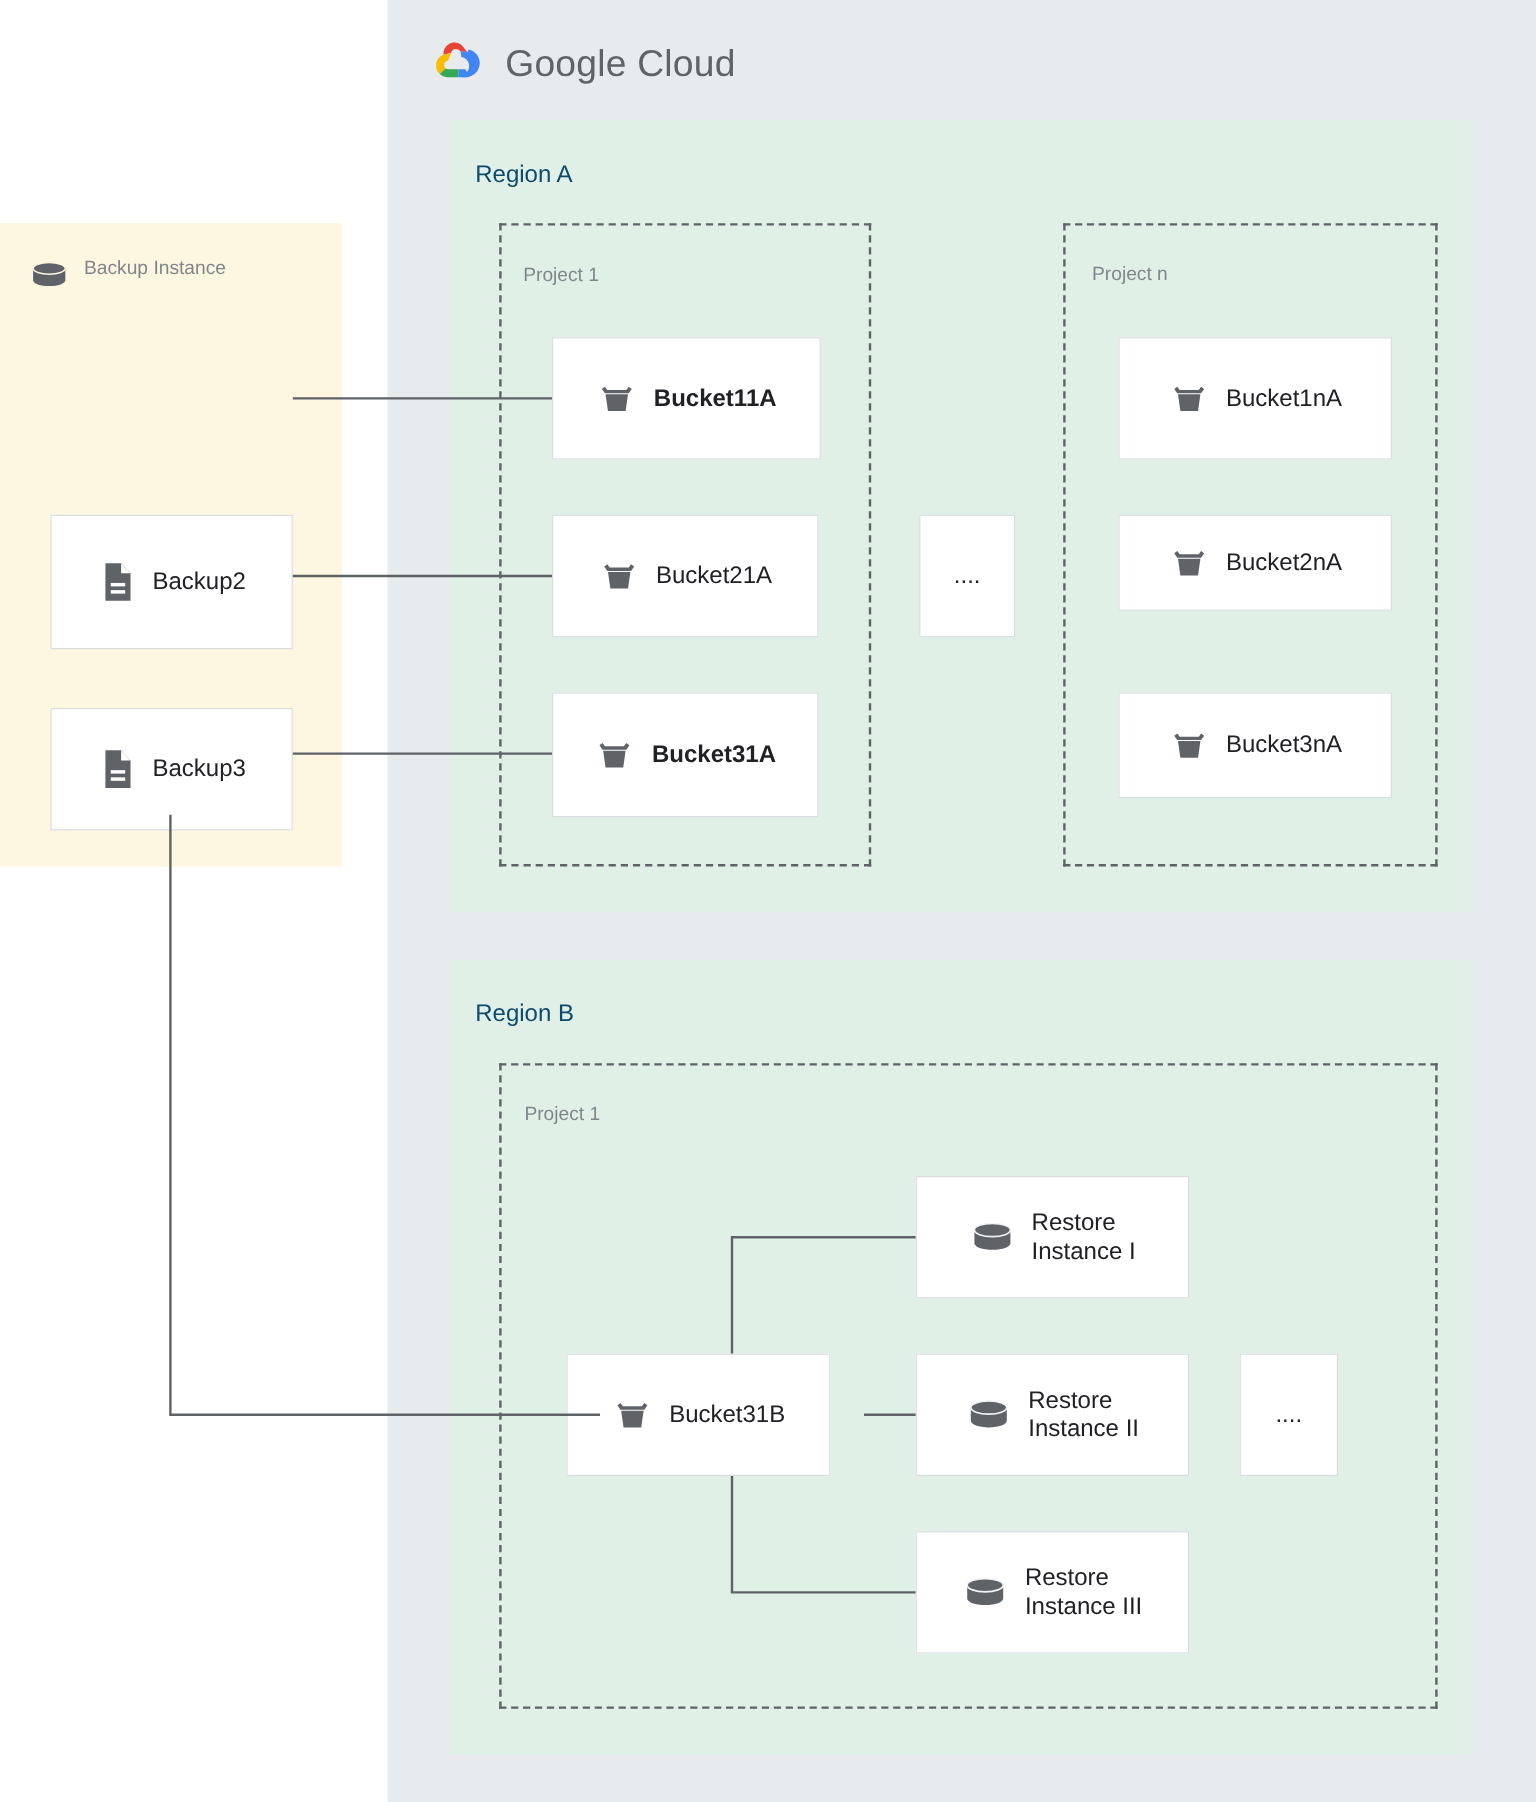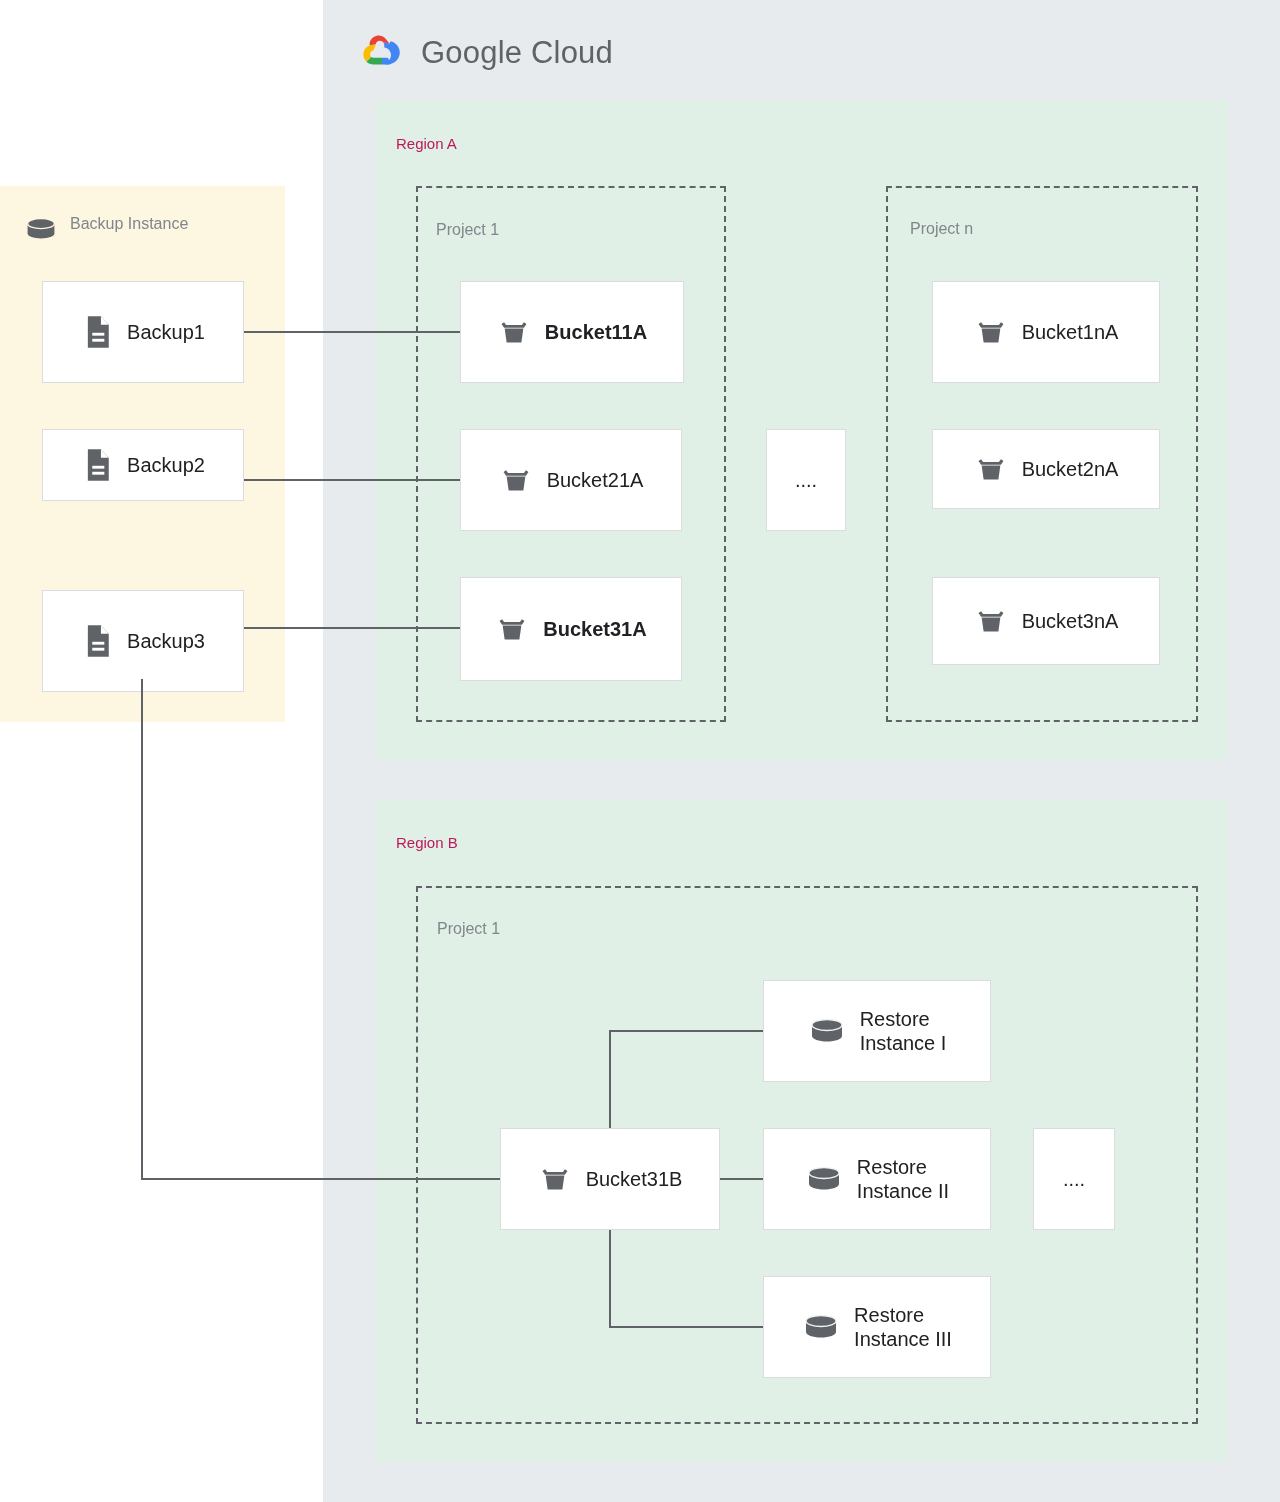--- a/index.html
+++ b/index.html
@@ -45,22 +45,22 @@
   }
   .gcp-logo-text .g-bold { font-weight: 400; }
   .gcp-logo-text .g-light { font-weight: 300; color: #5f6368; }
 
   .region {
     position: absolute;
     background: #e0f0e6;
   }
   .region-label {
     position: absolute;
-    font-size: 15px;
-    color: #be185d;
+    font-size: 20px;
+    color: #0c4a6e;
     white-space: nowrap;
   }
   .project-box {
     position: absolute;
     border: 2px dashed #5f6368;
     box-sizing: border-box;
   }
   .project-label {
     position: absolute;
     font-size: 16px;
@@ -243,21 +243,21 @@
       <span class="card-label">Bucket3nA</span>
     </div>
   </div>
 
   <div class="region" style="left:375px; top:800px; width:853px; height:662px;"></div>
   <div class="region-label" style="left:396px; top:834px;">Region B</div>
 
   <div class="project-box" style="left:416px; top:886px; width:782px; height:538px;"></div>
   <div class="project-label" style="left:437px; top:920px;">Project 1</div>
 
-  <div class="card" style="left:500px; top:1128px; width:220px; height:102px;">
+  <div class="card" style="left:472px; top:1128px; width:220px; height:102px;">
     <div class="card-inner">
       <span>
         <svg class="icon" width="34" height="34" viewBox="0 0 24 24">
             <path d="M3.2 6.4 L5.0 5.1 L6.4 7.0 L17.6 7.0 L19.0 5.1 L20.8 6.4 L19.0 9.0 L5.0 9.0 Z" fill="#5f6368"></path>
             <path d="M5.4 9.6 L18.6 9.6 L17.2 19.4 L6.8 19.4 Z" fill="#5f6368"></path>
           </svg>
       </span>
       <span class="card-label">Bucket31B</span>
     </div>
   </div>
@@ -313,35 +313,22 @@
     <span>
       <svg class="icon" width="34" height="28" viewBox="0 0 38 30">
           <ellipse cx="19" cy="9" rx="15" ry="5.5" fill="#5f6368"></ellipse>
           <path d="M4 9 L4 20 C4 23 10.7 25.5 19 25.5 C27.3 25.5 34 23 34 20 L34 9 Z" fill="#5f6368"></path>
           <ellipse cx="19" cy="9" rx="15" ry="5.5" fill="none" stroke="#fdf6e0" stroke-width="1.4"></ellipse>
         </svg>
     </span>
     <span class="backup-panel-title">Backup Instance</span>
   </div>
 
-  <div class="card" style="left:42px; top:281px; width:202px; height:102px;">
-    <div class="card-inner">
-      <span>
-        <svg class="icon" width="32" height="34" viewBox="0 0 24 26">
-            <path d="M5 1 L15 1 L21 7.4 L21 25 L5 25 Z" fill="#5f6368"></path>
-            <path d="M15 1 L21 7.4 L15 7.4 Z" fill="#ffffff"></path>
-            <rect x="8.4" y="13.6" width="9.2" height="2.2" fill="#ffffff"></rect>
-            <rect x="8.4" y="18.2" width="9.2" height="2.2" fill="#ffffff"></rect>
-          </svg>
-      </span>
-      <span class="card-label">Backup1</span>
-    </div>
-  </div>
-
-  <div class="card" style="left:42px; top:429px; width:202px; height:72px;">
+
+  <div class="card" style="left:42px; top:429px; width:202px; height:112px;">
     <div class="card-inner">
       <span>
         <svg class="icon" width="32" height="34" viewBox="0 0 24 26">
             <path d="M5 1 L15 1 L21 7.4 L21 25 L5 25 Z" fill="#5f6368"></path>
             <path d="M15 1 L21 7.4 L15 7.4 Z" fill="#ffffff"></path>
             <rect x="8.4" y="13.6" width="9.2" height="2.2" fill="#ffffff"></rect>
             <rect x="8.4" y="18.2" width="9.2" height="2.2" fill="#ffffff"></rect>
           </svg>
       </span>
       <span class="card-label">Backup2</span>

